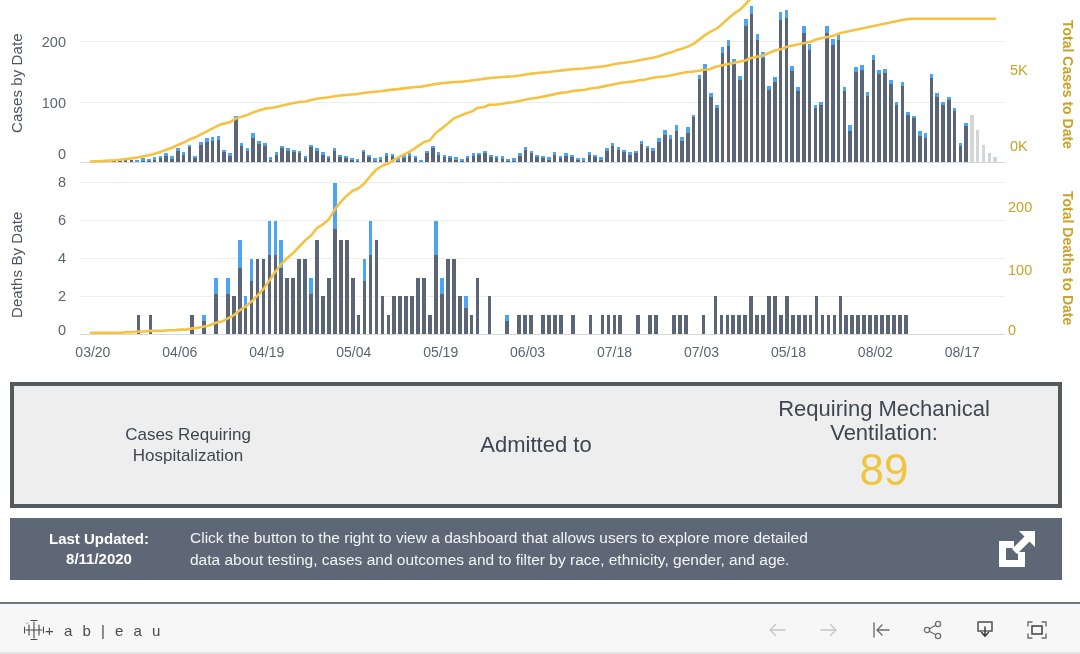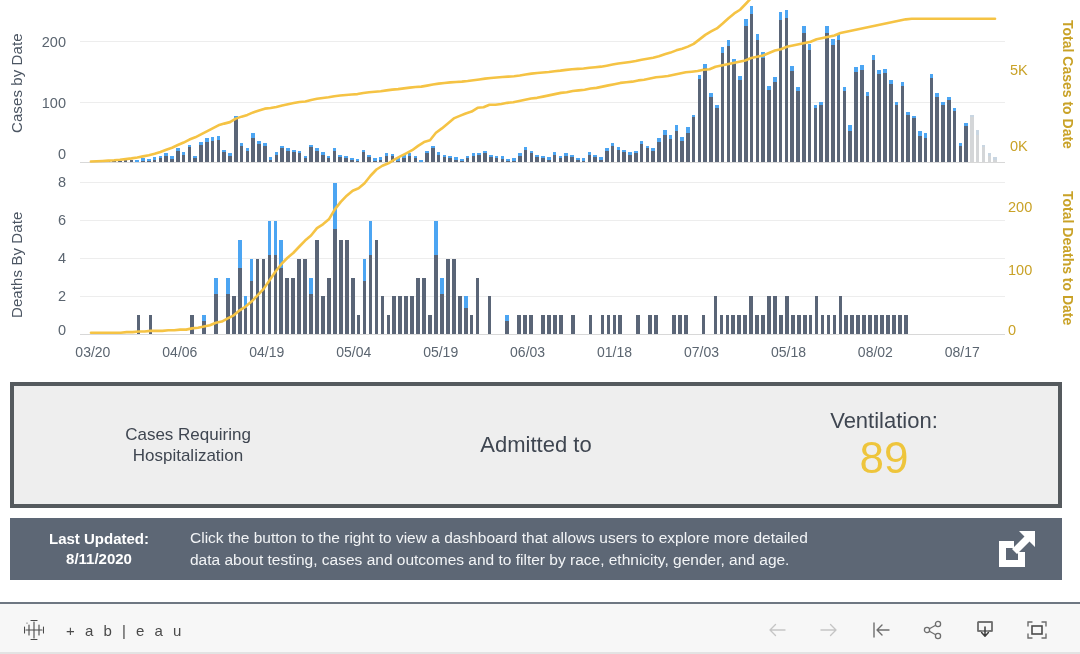--- a/index.html
+++ b/index.html
@@ -87,21 +87,21 @@
     cursor:pointer;
   }
 
   
   .tfoot{
     position:absolute;left:0;top:602px;width:1080px;height:52px;
     background:#f7f7f7;border-top:2px solid #6e7782;
     display:flex;align-items:center;
   }
   .tfoot .brand{
-    display:flex;align-items:center;gap:22px;padding-left:24px;
+    display:flex;align-items:center;gap:1px;padding-left:24px;
     color:#4a4a4a;
   }
   .tfoot .brandtext{
     font-size:15px;letter-spacing:3px;color:#4a4a4a;
   }
   .tfoot .tools{
     margin-left:auto;display:flex;align-items:center;gap:26px;
     padding-right:30px;
   }
   .tfoot .tool{
@@ -755,37 +755,38 @@
         <path fill="none" stroke="#f5c344" stroke-width="2.6" stroke-linejoin="round" stroke-linecap="round" d="M2.97 160.75 L8.92 160.75 L14.87 160.75 L20.82 160.75 L26.76 160.75 L32.71 160.75 L38.66 160.13 L44.61 160.13 L50.56 159.51 L56.50 159.51 L62.45 158.88 L68.40 158.88 L74.35 158.88 L80.29 158.26 L86.24 158.26 L92.19 157.64 L98.14 157.64 L104.08 156.39 L110.03 155.77 L115.98 154.52 L121.93 153.28 L127.88 150.78 L133.82 149.54 L139.77 146.42 L145.72 143.31 L151.67 138.32 L157.61 134.58 L163.56 129.60 L169.51 123.37 L175.46 117.14 L181.41 108.42 L187.35 99.69 L193.30 92.22 L199.25 85.98 L205.20 81.00 L211.14 74.77 L217.09 68.54 L223.04 63.55 L228.99 56.08 L234.93 52.34 L240.88 47.35 L246.83 37.38 L252.78 29.91 L258.73 23.68 L264.67 18.69 L270.62 16.20 L276.57 11.22 L282.52 3.74 L288.46 -2.49 L294.41 -6.23 L300.36 -8.72 L306.31 -12.46 L312.25 -15.58 L318.20 -18.69 L324.15 -21.81 L330.10 -26.17 L336.05 -29.91 L341.99 -31.78 L347.94 -39.25 L353.89 -43.62 L359.84 -48.60 L365.78 -53.58 L371.73 -56.08 L377.68 -58.57 L383.63 -60.44 L389.58 -64.18 L395.52 -64.80 L401.47 -67.29 L407.42 -67.29 L413.37 -67.92 L419.31 -69.16 L425.26 -69.78 L431.21 -71.03 L437.16 -72.28 L443.10 -73.52 L449.05 -74.15 L455.00 -75.39 L460.95 -76.64 L466.90 -77.88 L472.84 -79.13 L478.79 -79.75 L484.74 -81.00 L490.69 -81.62 L496.63 -82.25 L502.58 -83.49 L508.53 -84.12 L514.48 -85.36 L520.42 -86.61 L526.37 -87.85 L532.32 -89.10 L538.27 -89.72 L544.22 -90.35 L550.16 -91.59 L556.11 -92.22 L562.06 -93.46 L568.01 -94.71 L573.95 -95.33 L579.90 -95.95 L585.85 -97.20 L591.80 -98.45 L597.75 -99.69 L603.69 -100.32 L609.64 -100.94 L615.59 -102.18 L621.54 -102.81 L627.48 -105.30 L633.43 -106.55 L639.38 -107.79 L645.33 -109.04 L651.27 -110.28 L657.22 -111.53 L663.17 -114.02 L669.12 -115.27 L675.07 -116.52 L681.01 -119.01 L686.96 -121.50 L692.91 -122.75 L698.86 -125.24 L704.80 -126.48 L710.75 -127.73 L716.70 -128.98 L722.65 -130.22 L728.59 -132.72 L734.54 -133.96 L740.49 -135.21 L746.44 -136.45 L752.39 -138.95 L758.33 -140.19 L764.28 -141.44 L770.23 -142.68 L776.18 -143.93 L782.12 -145.18 L788.07 -146.42 L794.02 -147.67 L799.97 -148.92 L805.92 -150.16 L811.86 -151.41 L817.81 -152.65 L823.76 -153.28 L829.71 -153.28 L835.65 -153.28 L841.60 -153.28 L847.55 -153.28 L853.50 -153.28 L859.44 -153.28 L865.39 -153.28 L871.34 -153.28 L877.29 -153.28 L883.24 -153.28 L889.18 -153.28 L895.13 -153.28 L901.08 -153.28 L907.03 -153.28"></path>
       </svg>
 
     <div class="xaxis" id="xaxis">
         <div class="xtick" style="left: 92.8981px;">03/20</div>
         <div class="xtick" style="left: 179.841px;">04/06</div>
         <div class="xtick" style="left: 266.783px;">04/19</div>
         <div class="xtick" style="left: 353.726px;">05/04</div>
         <div class="xtick" style="left: 440.669px;">05/19</div>
         <div class="xtick" style="left: 527.611px;">06/03</div>
-        <div class="xtick" style="left: 614.554px;">01/18</div>
+        <div class="xtick" style="left: 614.554px;">07/18</div>
         <div class="xtick" style="left: 701.497px;">07/03</div>
         <div class="xtick" style="left: 788.439px;">05/18</div>
         <div class="xtick" style="left: 875.382px;">08/02</div>
         <div class="xtick" style="left: 962.325px;">08/17</div>
       </div>
   </div>
 
   <div class="stats">
     <div class="stat sub">
       <div class="lbl">Cases Requiring</div>
       <div class="lbl">Hospitalization</div>
     </div>
     <div class="stat">
       <div class="lbl">Admitted to</div>
     </div>
     <div class="stat">
+      <div class="lbl">Requiring Mechanical</div>
       <div class="lbl">Ventilation:</div>
       <div class="val">89</div>
     </div>
   </div>
 
   <div class="note">
     <div class="updated">
       <span class="u1">Last Updated:</span>
       <span class="u2">8/11/2020</span>
     </div>

